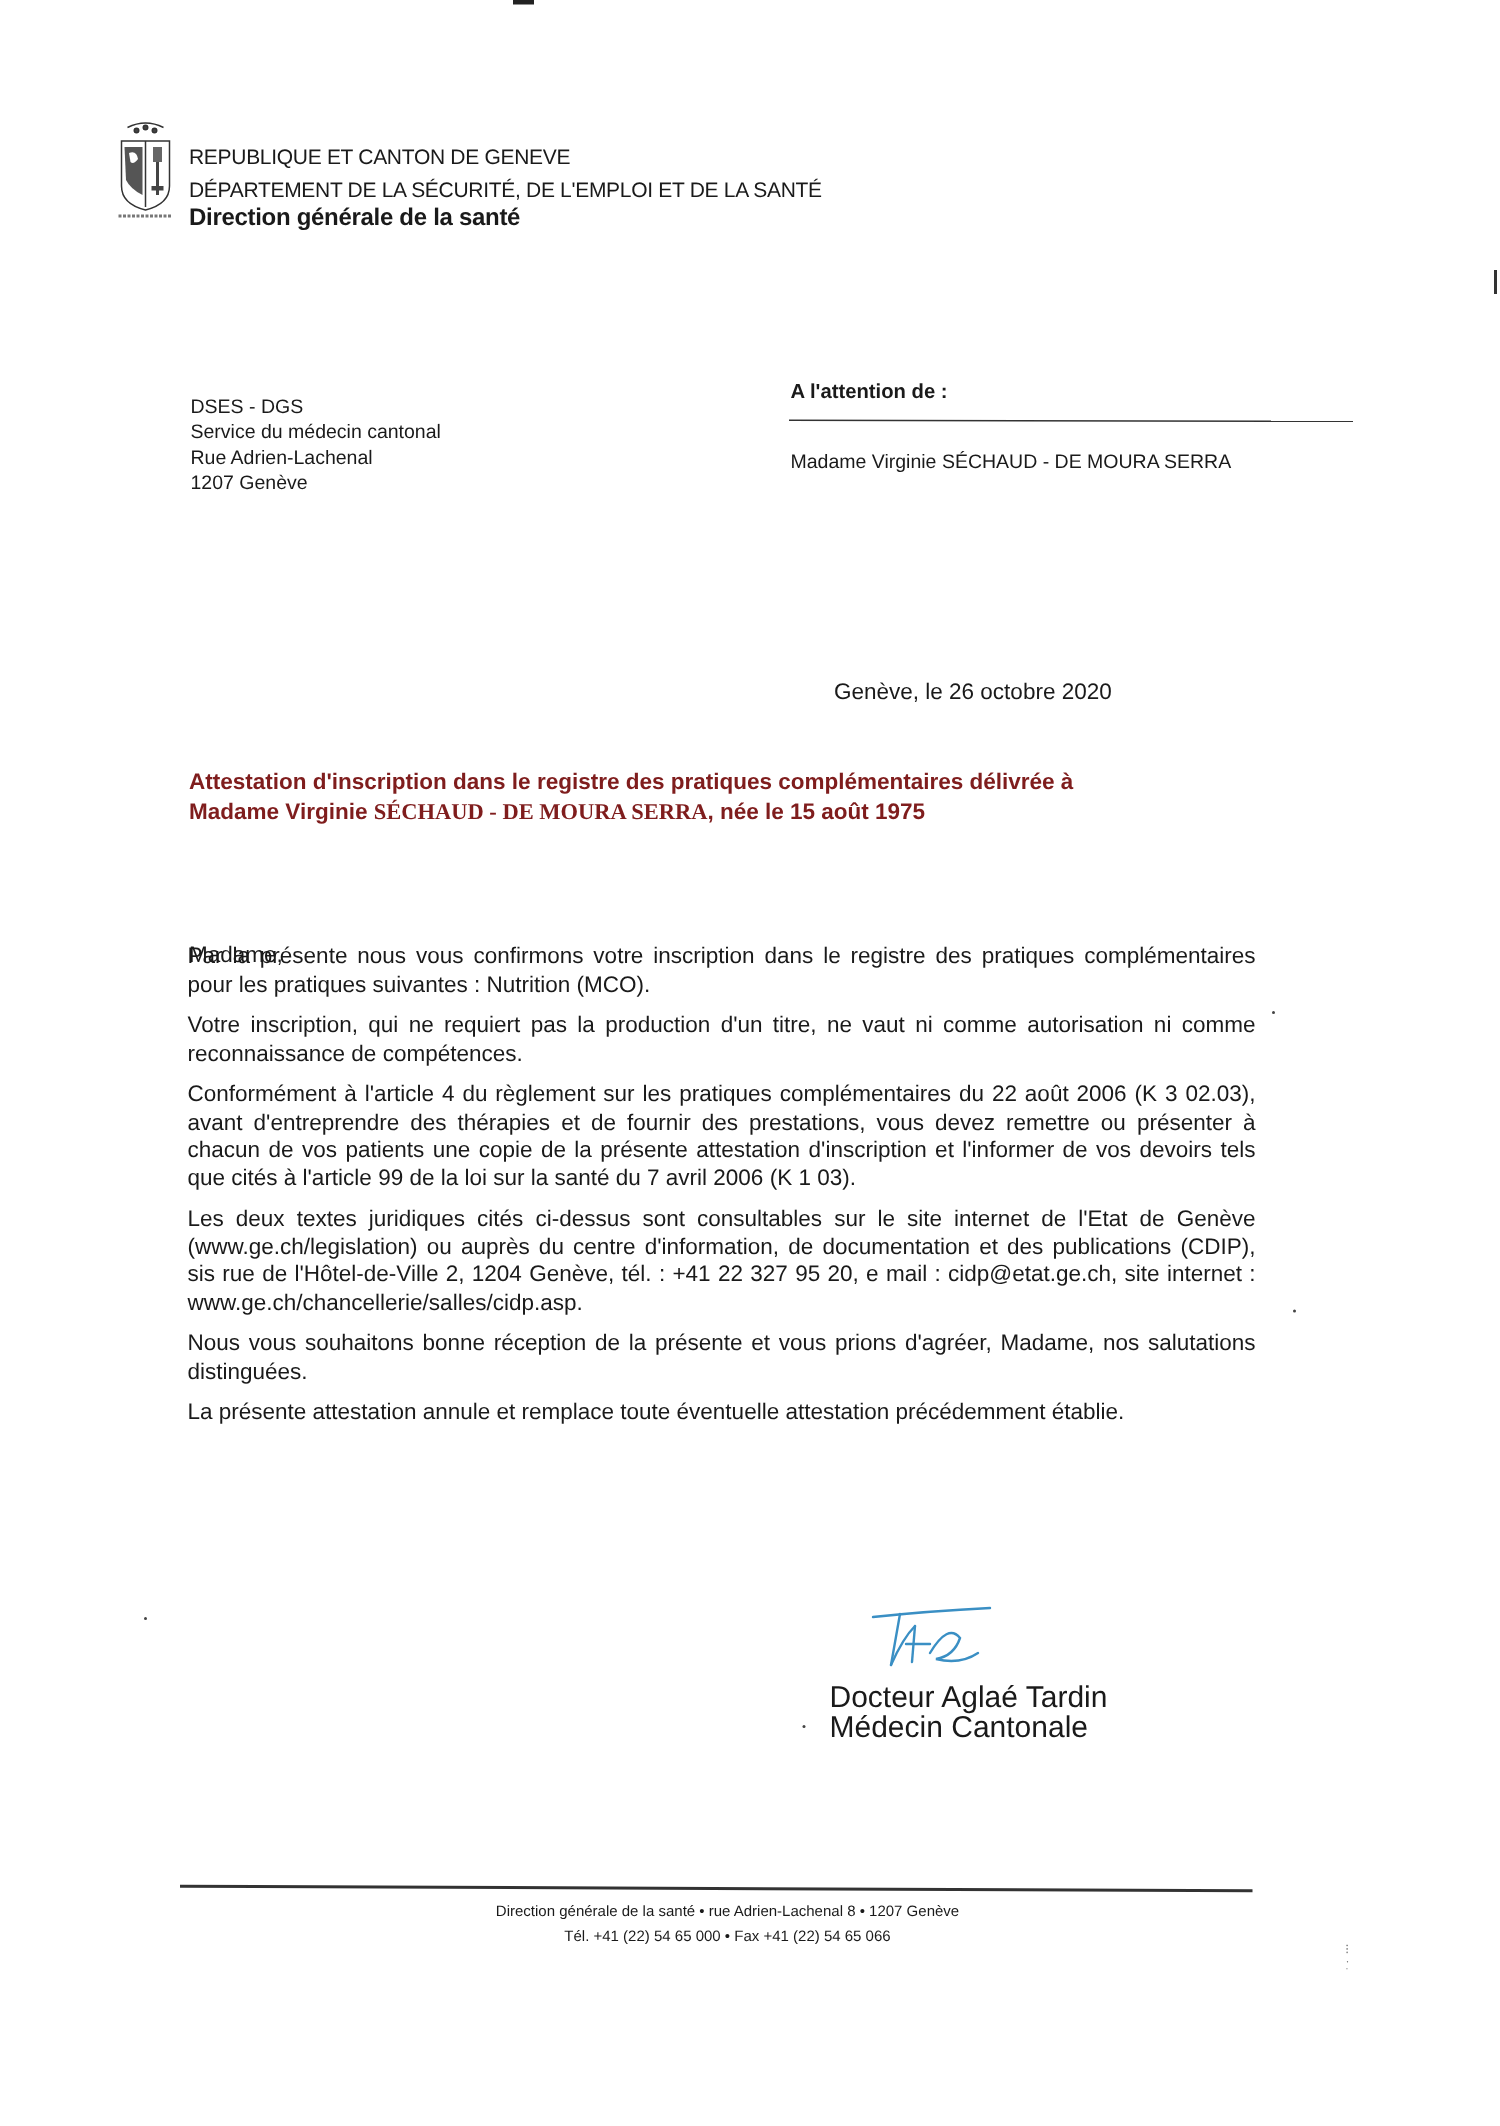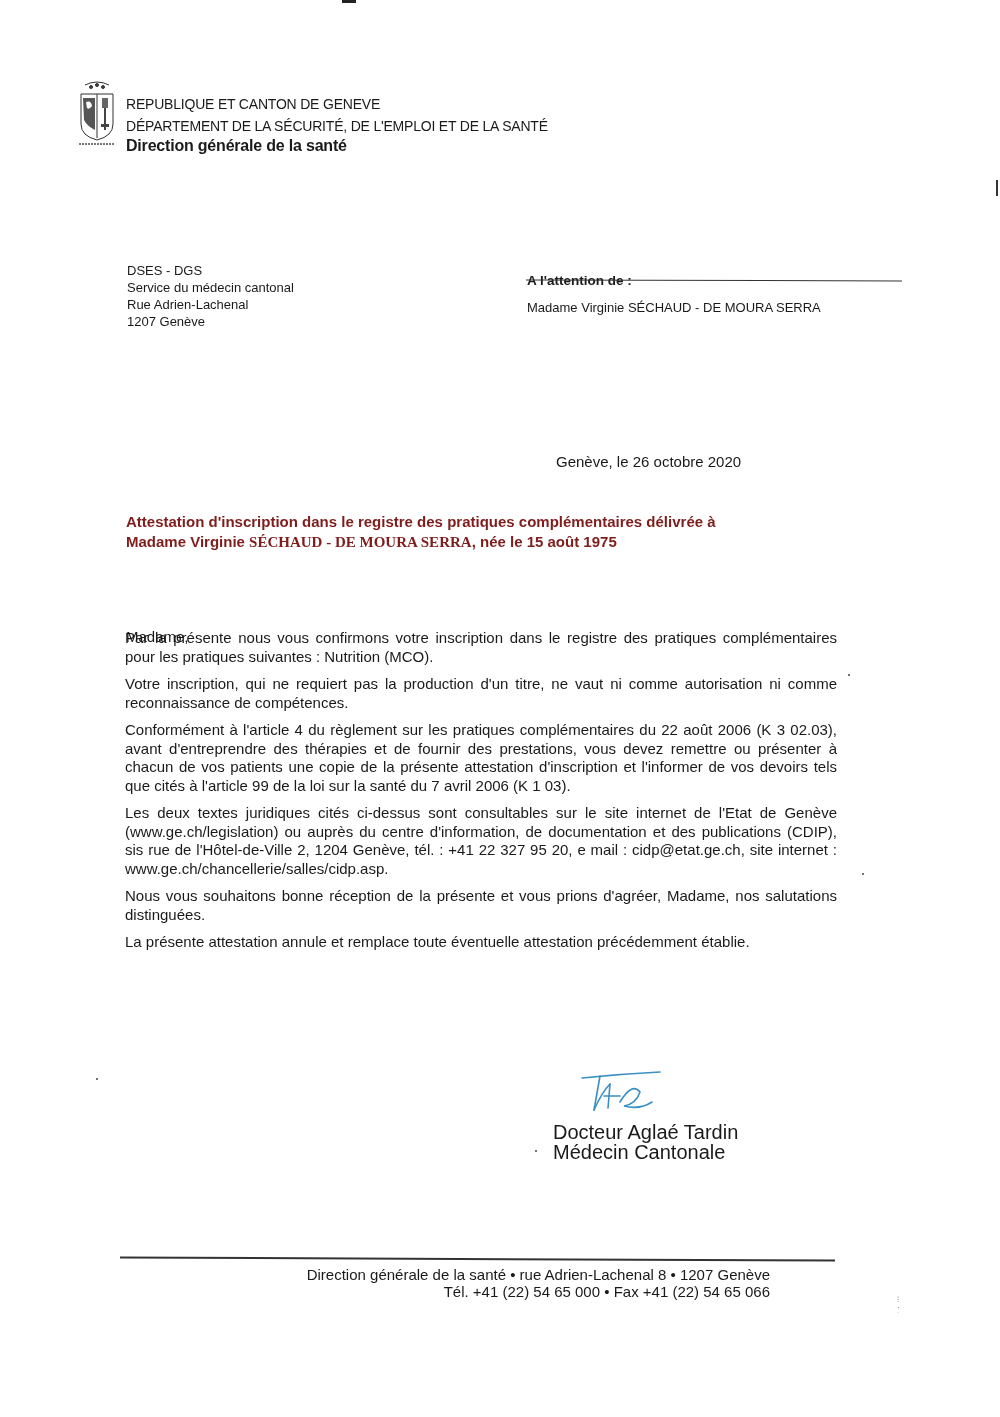--- a/index.html
+++ b/index.html
@@ -8,34 +8,34 @@
     .abs { position: absolute; }
     .top-mark { left: 342px; top: 0; width: 14px; height: 3px; background: #222; }
     .edge-mark { left: 996px; top: 180px; width: 2px; height: 16px; background: #333; }
     .crest { left: 77px; top: 80px; width: 40px; height: 68px; }
     .hdr { left: 126px; font-size: 14px; line-height: 20px; letter-spacing: -0.2px; }
     .hdr1 { top: 94px; }
     .hdr2 { top: 116px; }
     .hdr3 { top: 136px; font-size: 16px; font-weight: bold; }
     .sender { left: 127px; top: 262px; font-size: 13px; line-height: 17px; }
     .sender div { white-space: nowrap; }
-    .attn-label { left: 527px; top: 253px; font-size: 13.5px; font-weight: bold; margin-top: 20px; }
+    .attn-label { left: 527px; top: 253px; font-size: 13.5px; font-weight: bold; }
     .attn-line { left: 526px; top: 280px; width: 376px; height: 0; border-top: 1.5px solid #333; transform: rotate(0.12deg); }
     .recipient { left: 527px; top: 300px; font-size: 13px; }
     .date { left: 556px; top: 453px; font-size: 15px; }
     .subject { left: 126px; top: 512px; width: 720px; font-size: 15px; font-weight: bold; line-height: 20px; color: #7f1d1d; }
     .subject .name { font-weight: bold; font-family: Liberation Serif, serif; }
     .salutation { left: 126px; top: 628px; font-size: 15px; text-align: center; }
     .body { left: 125px; top: 629px; width: 712px; font-size: 15px; line-height: 18.5px; text-align: justify; }
     .body p { margin: 0 0 9px 0; }
     .body p.bold { font-weight: bold; }
     .sig { left: 580px; top: 1068px; width: 90px; height: 48px; }
     .signer { left: 553px; top: 1122px; font-size: 20px; line-height: 20px; }
     .footer-line { left: 120px; top: 1258px; width: 715px; height: 0; border-top: 2px solid #333; transform: rotate(0.25deg); }
-    .footer { left: 200px; top: 1266px; width: 570px; font-size: 15px; line-height: 17px; text-align: right; }
+    .footer { left: 200px; top: 1266px; width: 570px; font-size: 10px; line-height: 17px; text-align: center; }
     .dot { width: 2px; height: 2px; background: #444; border-radius: 50%; }
     .stamp-mark { left: 897px; top: 1296px; width: 6px; height: 30px; color: #777; font-size: 8px; line-height: 8px; }
   </style>
 </head>
 <body>
 
 <div class="abs top-mark"></div>
 <div class="abs edge-mark"></div>
 
 <svg class="abs crest" viewBox="0 0 40 68">

